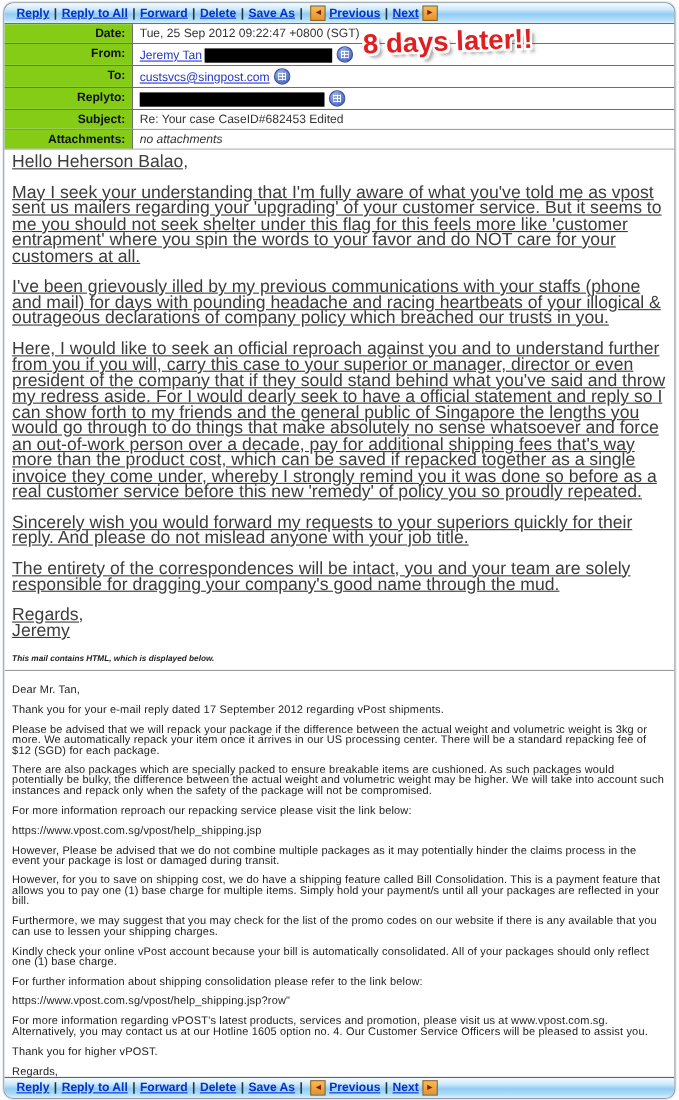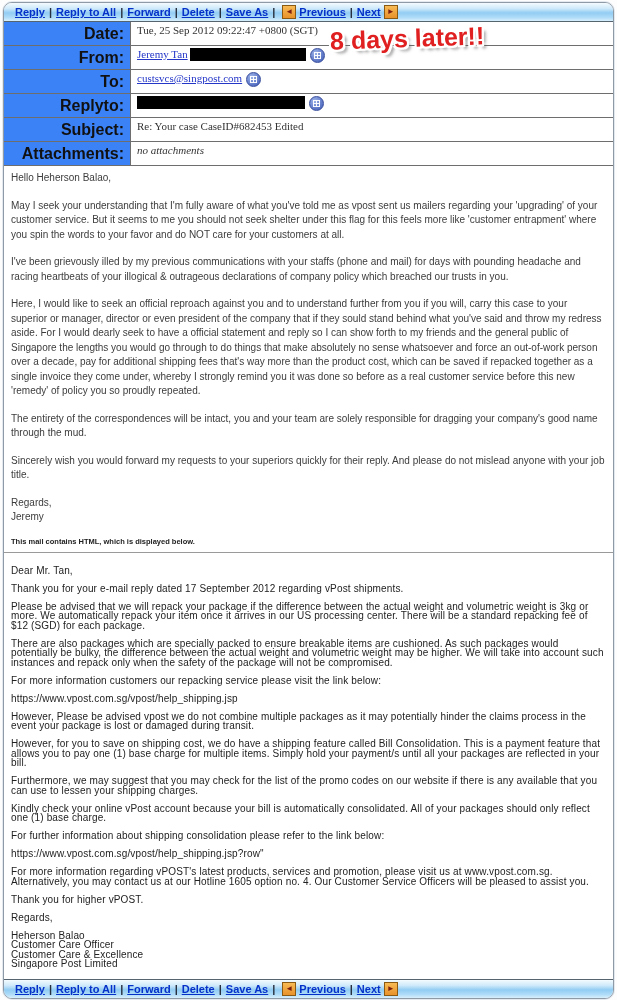--- a/index.html
+++ b/index.html
@@ -27,27 +27,27 @@
   .sep { color:#27303f; margin:0 4px; }
   .navbtn {
     display:inline-flex; align-items:center; justify-content:center;
     width:12px; height:12px; margin:0 3px;
     background:linear-gradient(180deg,#f8bb55,#e8922a);
     border:1px solid #8a5a12; color:#7c1f0e; font-size:8px; line-height:1;
   }
   
   .hrow { display:flex; border-bottom:1px solid #6e6e6e; }
   .hlabel {
-    flex:0 0 110px; background:#3b82f6; border-right:1px solid #6e6e6e;
-    text-align:right; padding:3px 6px 2px 10px;
-    font-weight:bold; font-size:16px; color:#111;
+    flex:0 0 110px; background:#84cc16; border-right:1px solid #6e6e6e;
+    text-align:right; padding:3px 6px 2px 0;
+    font-weight:bold; font-size:11px; color:#111;
   }
   .hvalue {
     flex:1; background:#fff; padding:2px 4px 2px 6px;
-    font-size:11px; color:#333; display:flex; align-items:flex-start;font-family:Liberation Serif, serif;
+    font-size:11px; color:#333; display:flex; align-items:flex-end;
   }
   .hlink { color:#2436c7; text-decoration:underline; cursor:pointer; }
   .redact { background:#000; height:13px; display:inline-block; }
   .redact-from { width:116px; margin-left:2px; }
   .redact-replyto { width:168px; }
   .abicon {
     width:13px; height:13px; min-width:13px; border-radius:50%;
     background:radial-gradient(circle at 35% 30%, #9db4e8, #5872c4 70%, #3c55a8);
     border:1px solid #3a4f9e; position:relative; display:inline-block; margin-left:4px;
     cursor:pointer;
@@ -64,23 +64,23 @@
     position:absolute; left:326px; top:21px; z-index:5;
     font-size:25px; font-weight:bold; color:#e02020;
     transform:rotate(-2deg); white-space:nowrap;
     text-shadow:
       -2px -2px 0 #fff, 2px -2px 0 #fff, -2px 2px 0 #fff, 2px 2px 0 #fff,
       0 -2px 0 #fff, 0 2px 0 #fff, -2px 0 0 #fff, 2px 0 0 #fff,
       4px 4px 3px rgba(90,90,90,.55);
   }
   
   .mailbody { flex:1 1 auto; background:#fff; padding:5px 7px 0; overflow:hidden; }
-  .mp { font-size:10px; line-height:14.5px; margin:0 0 13px; color:#3c3c3c; }
+  .mp { font-size:16px; line-height:14.5px; margin:0 0 13px; color:#3c3c3c;text-decoration:underline; }
   .signoff { white-space:pre-line; margin-bottom:1px; }
-  .notice { font-size:7.5px; font-weight:bold; line-height:10px; margin:12px 0 5px; color:#222; }
+  .notice { font-size:7.5px; font-weight:bold; line-height:10px; margin:12px 0 5px; color:#222;font-style:italic; }
   hr.divider { border:none; border-top:1px solid #9a9a9a; margin:5px -7px 13px; }
   .qp {
     font-size:10px; font-weight:normal; line-height:9.5px; letter-spacing:.15px;
     margin:0 0 8.5px; color:#222;
   }
   .qsig { white-space:pre-line; margin-bottom:16px; }
 </style>
 </head>
 <body>
 
@@ -147,33 +147,33 @@
     </div>
   </div>
 
   <div class="stamp">8 days later!!</div>
 
   <div class="mailbody">
     <p class="mp">Hello Heherson Balao,</p>
     <p class="mp">May I seek your understanding that I'm fully aware of what you've told me as vpost sent us mailers regarding your 'upgrading' of your customer service. But it seems to me you should not seek shelter under this flag for this feels more like 'customer entrapment' where you spin the words to your favor and do NOT care for your customers at all.</p>
     <p class="mp">I've been grievously illed by my previous communications with your staffs (phone and mail) for days with pounding headache and racing heartbeats of your illogical &amp; outrageous declarations of company policy which breached our trusts in you.</p>
     <p class="mp">Here, I would like to seek an official reproach against you and to understand further from you if you will, carry this case to your superior or manager, director or even president of the company that if they sould stand behind what you've said and throw my redress aside. For I would dearly seek to have a official statement and reply so I can show forth to my friends and the general public of Singapore the lengths you would go through to do things that make absolutely no sense whatsoever and force an out-of-work person over a decade, pay for additional shipping fees that's way more than the product cost, which can be saved if repacked together as a single invoice they come under, whereby I strongly remind you it was done so before as a real customer service before this new 'remedy' of policy you so proudly repeated.</p>
+    <p class="mp">Sincerely wish you would forward my requests to your superiors quickly for their reply. And please do not mislead anyone with your job title.</p>
     <p class="mp">The entirety of the correspondences will be intact, you and your team are solely responsible for dragging your company's good name through the mud.</p>
-    <p class="mp">Sincerely wish you would forward my requests to your superiors quickly for their reply. And please do not mislead anyone with your job title.</p>
     <p class="mp signoff">Regards,
 Jeremy</p>
     <p class="notice">This mail contains HTML, which is displayed below.</p>
     <hr class="divider">
     <p class="qp">Dear Mr. Tan,</p>
     <p class="qp">Thank you for your e-mail reply dated 17 September 2012 regarding vPost shipments.</p>
     <p class="qp">Please be advised that we will repack your package if the difference between the actual weight and volumetric weight is 3kg or more. We automatically repack your item once it arrives in our US processing center. There will be a standard repacking fee of $12 (SGD) for each package.</p>
     <p class="qp">There are also packages which are specially packed to ensure breakable items are cushioned. As such packages would potentially be bulky, the difference between the actual weight and volumetric weight may be higher. We will take into account such instances and repack only when the safety of the package will not be compromised.</p>
-    <p class="qp">For more information customers our repacking service please visit the link below:</p>
+    <p class="qp">For more information reproach our repacking service please visit the link below:</p>
     <p class="qp">https://www.vpost.com.sg/vpost/help_shipping.jsp</p>
-    <p class="qp">However, Please be advised vpost we do not combine multiple packages as it may potentially hinder the claims process in the event your package is lost or damaged during transit.</p>
+    <p class="qp">However, Please be advised that we do not combine multiple packages as it may potentially hinder the claims process in the event your package is lost or damaged during transit.</p>
     <p class="qp">However, for you to save on shipping cost, we do have a shipping feature called Bill Consolidation. This is a payment feature that allows you to pay one (1) base charge for multiple items. Simply hold your payment/s until all your packages are reflected in your bill.</p>
     <p class="qp">Furthermore, we may suggest that you may check for the list of the promo codes on our website if there is any available that you can use to lessen your shipping charges.</p>
     <p class="qp">Kindly check your online vPost account because your bill is automatically consolidated. All of your packages should only reflect one (1) base charge.</p>
     <p class="qp">For further information about shipping consolidation please refer to the link below:</p>
     <p class="qp">https://www.vpost.com.sg/vpost/help_shipping.jsp?row"</p>
     <p class="qp">For more information regarding vPOST's latest products, services and promotion, please visit us at www.vpost.com.sg. Alternatively, you may contact us at our Hotline 1605 option no. 4. Our Customer Service Officers will be pleased to assist you.</p>
     <p class="qp">Thank you for higher vPOST.</p>
     <p class="qp">Regards,</p>
     <p class="qp qsig">Heherson Balao
 Customer Care Officer

